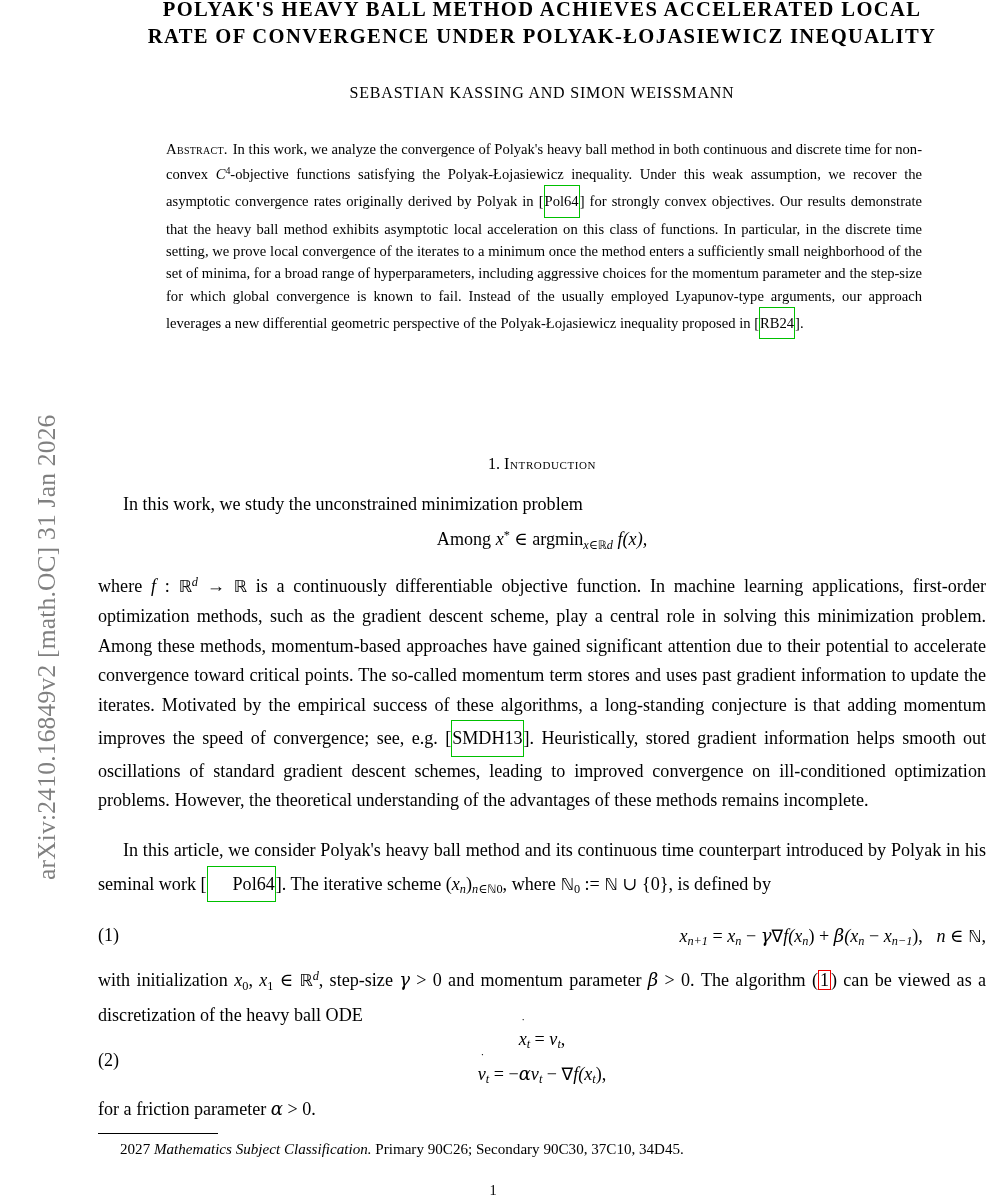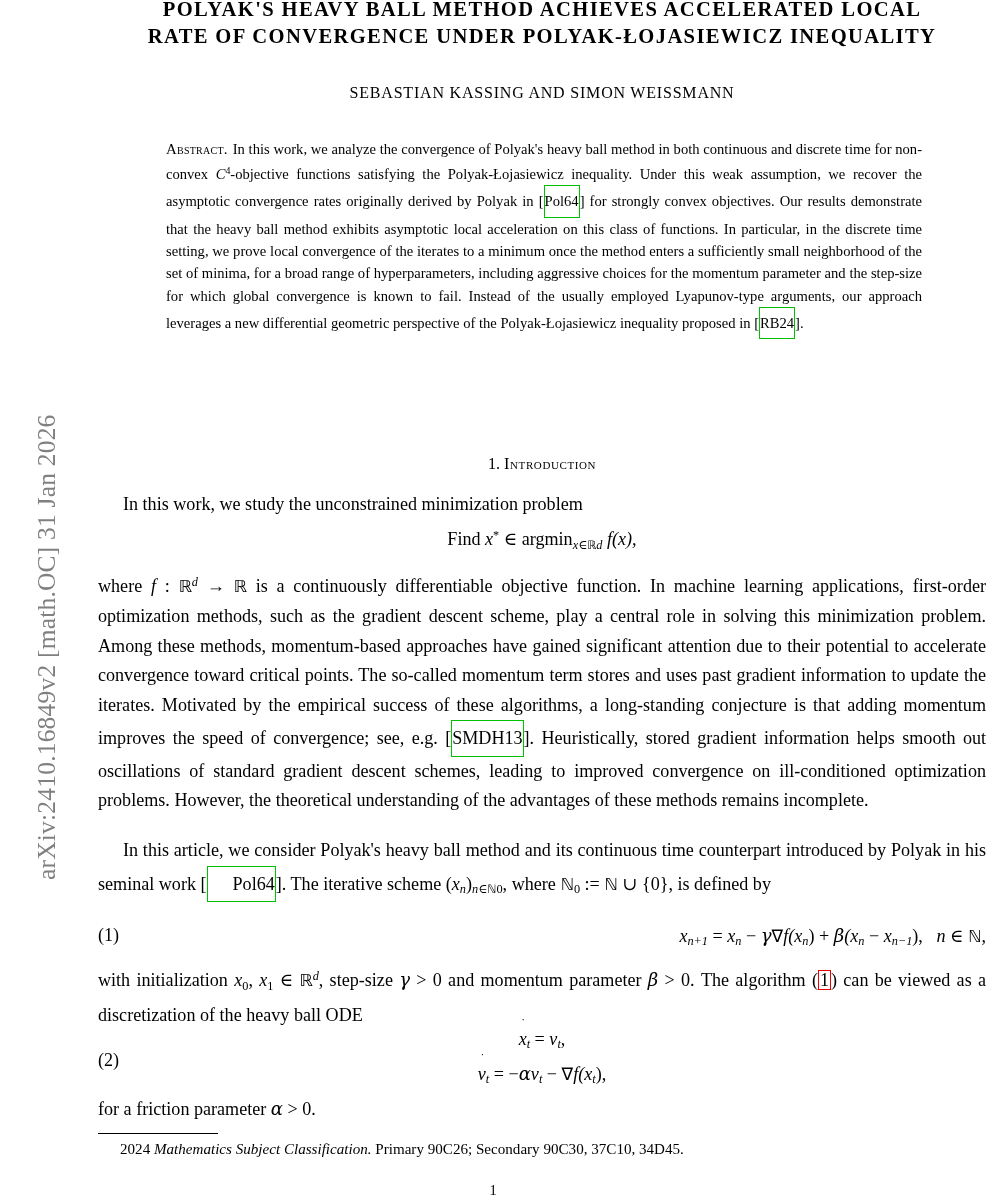--- a/index.html
+++ b/index.html
@@ -250,21 +250,21 @@
   </div>
 
   <div id="sec-intro">
     <span class="sec-num">1.</span>
     <span class="sec-name">Introduction</span>
   </div>
 
   <div class="para indent" id="para-intro1">In this work, we study the unconstrained minimization problem</div>
 
   <div class="display-eq" id="eq-find">
-    <span class="mup">Find</span>
+    <span class="mup">Among</span>
     <span class="mi">x</span><sup class="msup"><span class="mup">*</span></sup>
     <span class="mup">∈</span>
     <span class="opname">argmin</span><sub class="msub"><span class="mi">x</span><span class="mup">∈</span><span class="mbb">ℝ</span><span class="mi">d</span></sub>
     <span class="mi">f</span><span class="mi">(x),</span>
   </div>
 
   <div class="para" id="para-where"><span>where </span><span class="mi">f</span><span class="mup"> : </span><span class="mbb">ℝ</span><sup class="msup"><span class="mi">d</span></sup><span class="mup"> → </span><span class="mbb">ℝ</span><span> is a continuously differentiable objective function. In machine learning applications, first-order optimization methods, such as the gradient descent scheme, play a central role in solving this minimization problem. Among these methods, momentum-based approaches have gained significant attention due to their potential to accelerate convergence toward critical points. The so-called momentum term stores and uses past gradient information to update the iterates. Motivated by the empirical success of these algorithms, a long-standing conjecture is that adding momentum improves the speed of convergence; see, e.g. </span><span>[</span><span class="cite-box">SMDH13</span><span>]</span><span>. Heuristically, stored gradient information helps smooth out oscillations of standard gradient descent schemes, leading to improved convergence on ill-conditioned optimization problems. However, the theoretical understanding of the advantages of these methods remains incomplete.</span></div>
 
   <div class="para indent" id="para-article"><span>In this article, we consider Polyak's heavy ball method and its continuous time counterpart introduced by Polyak in his seminal work </span><span>[</span><span class="cite-box">Pol64</span><span>]</span><span>. The iterative scheme </span><span class="mup">(</span><span class="mi">x</span><sub class="msub"><span class="mi">n</span></sub><span class="mup">)</span><sub class="msub"><span class="mi">n</span><span class="mup">∈</span><span class="mbb">ℕ</span><span class="mup">0</span></sub><span>, where </span><span class="mbb">ℕ</span><sub class="msub"><span class="mup">0</span></sub><span class="mup"> := </span><span class="mbb">ℕ</span><span class="mup"> ∪ </span><span class="mup">{0}</span><span>, is defined by</span></div>
 
@@ -278,18 +278,18 @@
   <div class="numbered-eq" id="eq2">
     <span class="eq-tag">(2)</span>
     <div class="eq-line"><span class="dotacc"><span class="dot">˙</span><span class="mi">x</span></span><sub class="msub"><span>t</span></sub><span class="mup"> = </span><span class="mi">v</span><sub class="msub"><span>t</span></sub><span class="mup">,</span></div>
     <div class="eq-line"><span class="dotacc"><span class="dot">˙</span><span class="mi">v</span></span><sub class="msub"><span>t</span></sub><span class="mup"> = </span><span class="mup">−</span><span class="gk">α</span><span class="mi">v</span><sub class="msub"><span>t</span></sub><span class="mup"> − </span><span class="nabla">∇</span><span class="mi">f</span><span class="mi">(x</span><sub class="msub"><span>t</span></sub><span class="mup">),</span></div>
   </div>
 
   <div class="para" id="para-friction"><span>for a friction parameter </span><span class="gk">α</span><span class="mup"> &gt; 0</span><span>.</span></div>
 
   <div id="footnote-rule"></div>
   <div id="footnotes">
-    <div><span>2024 </span><span class="fn-it">Mathematics Subject Classification.</span><span> Primary 90C26; Secondary 90C30, 37C10, 34D45.</span></div>
+    <div><span>2027 </span><span class="fn-it">Mathematics Subject Classification.</span><span> Primary 90C26; Secondary 90C30, 37C10, 34D45.</span></div>
   </div>
 
   <div id="page-number">1</div>
 
 </div>
 
 </body></html>

